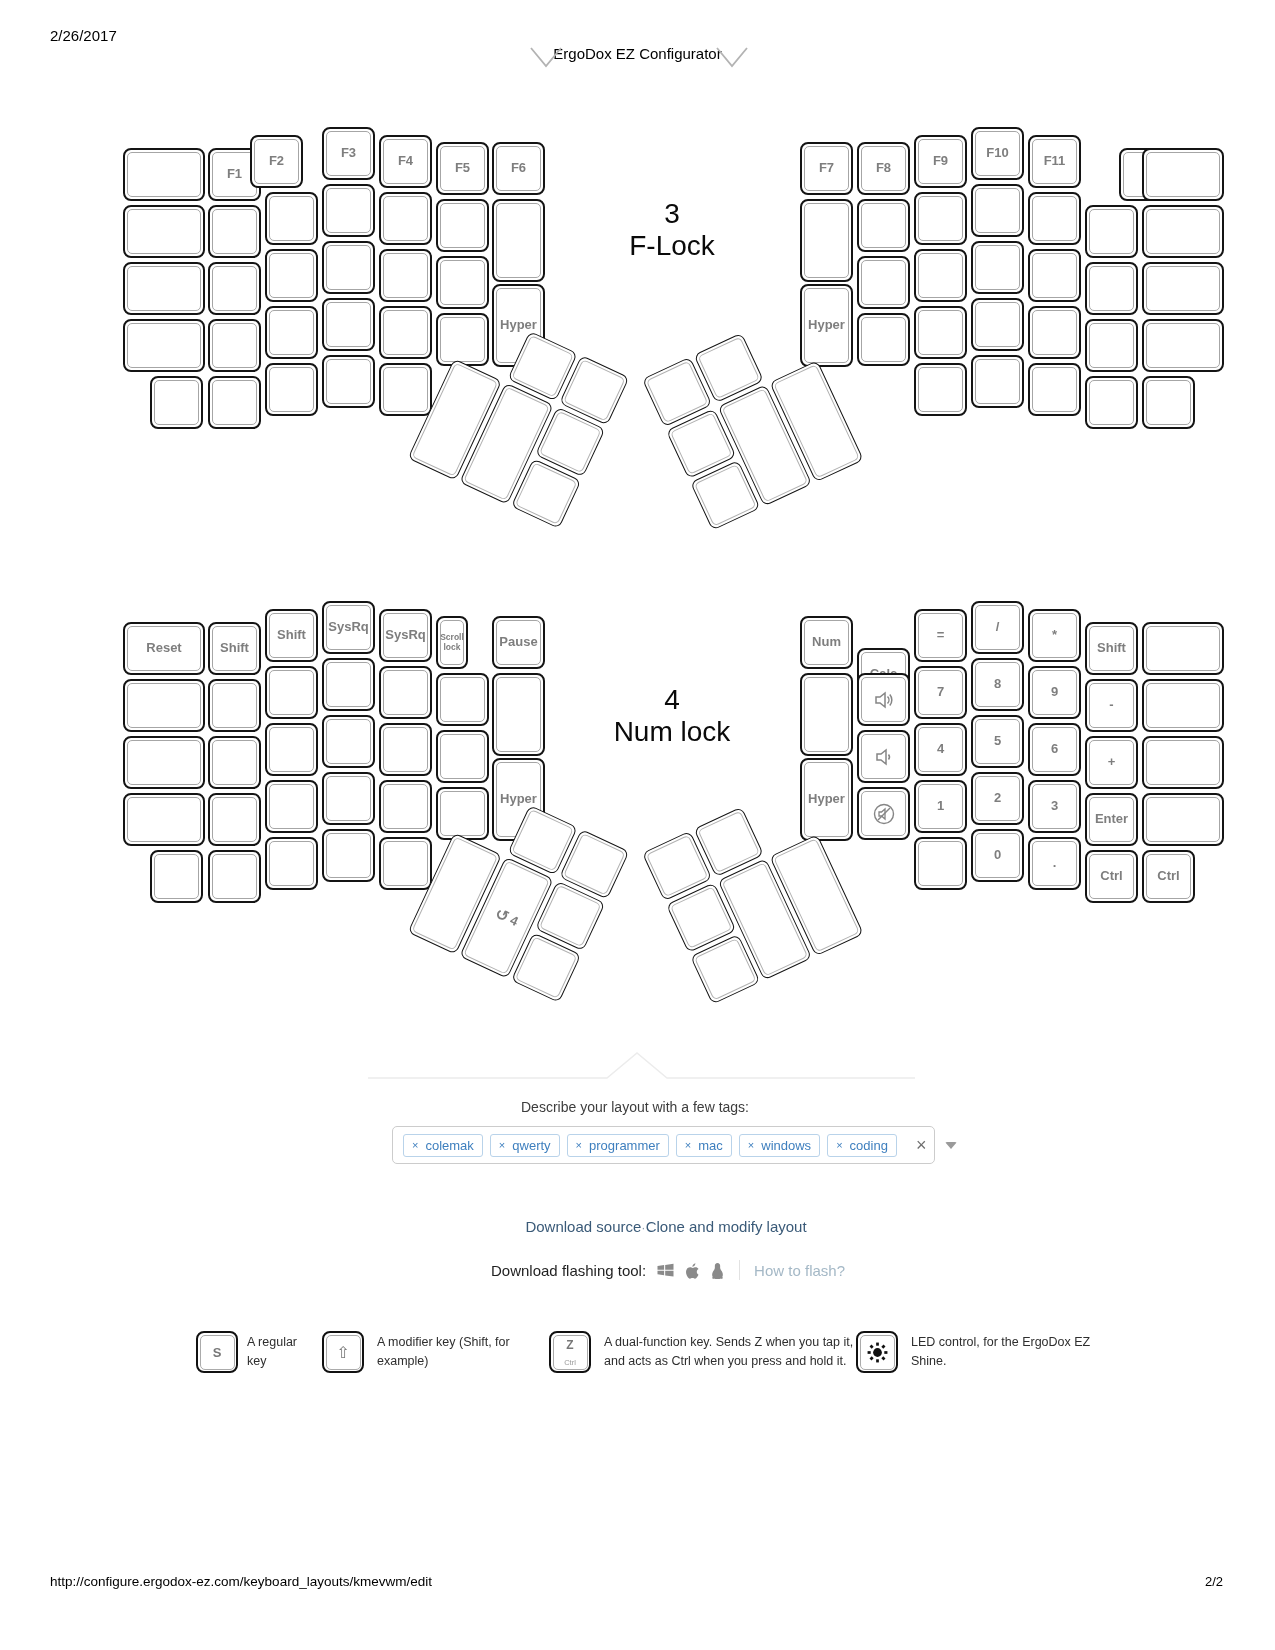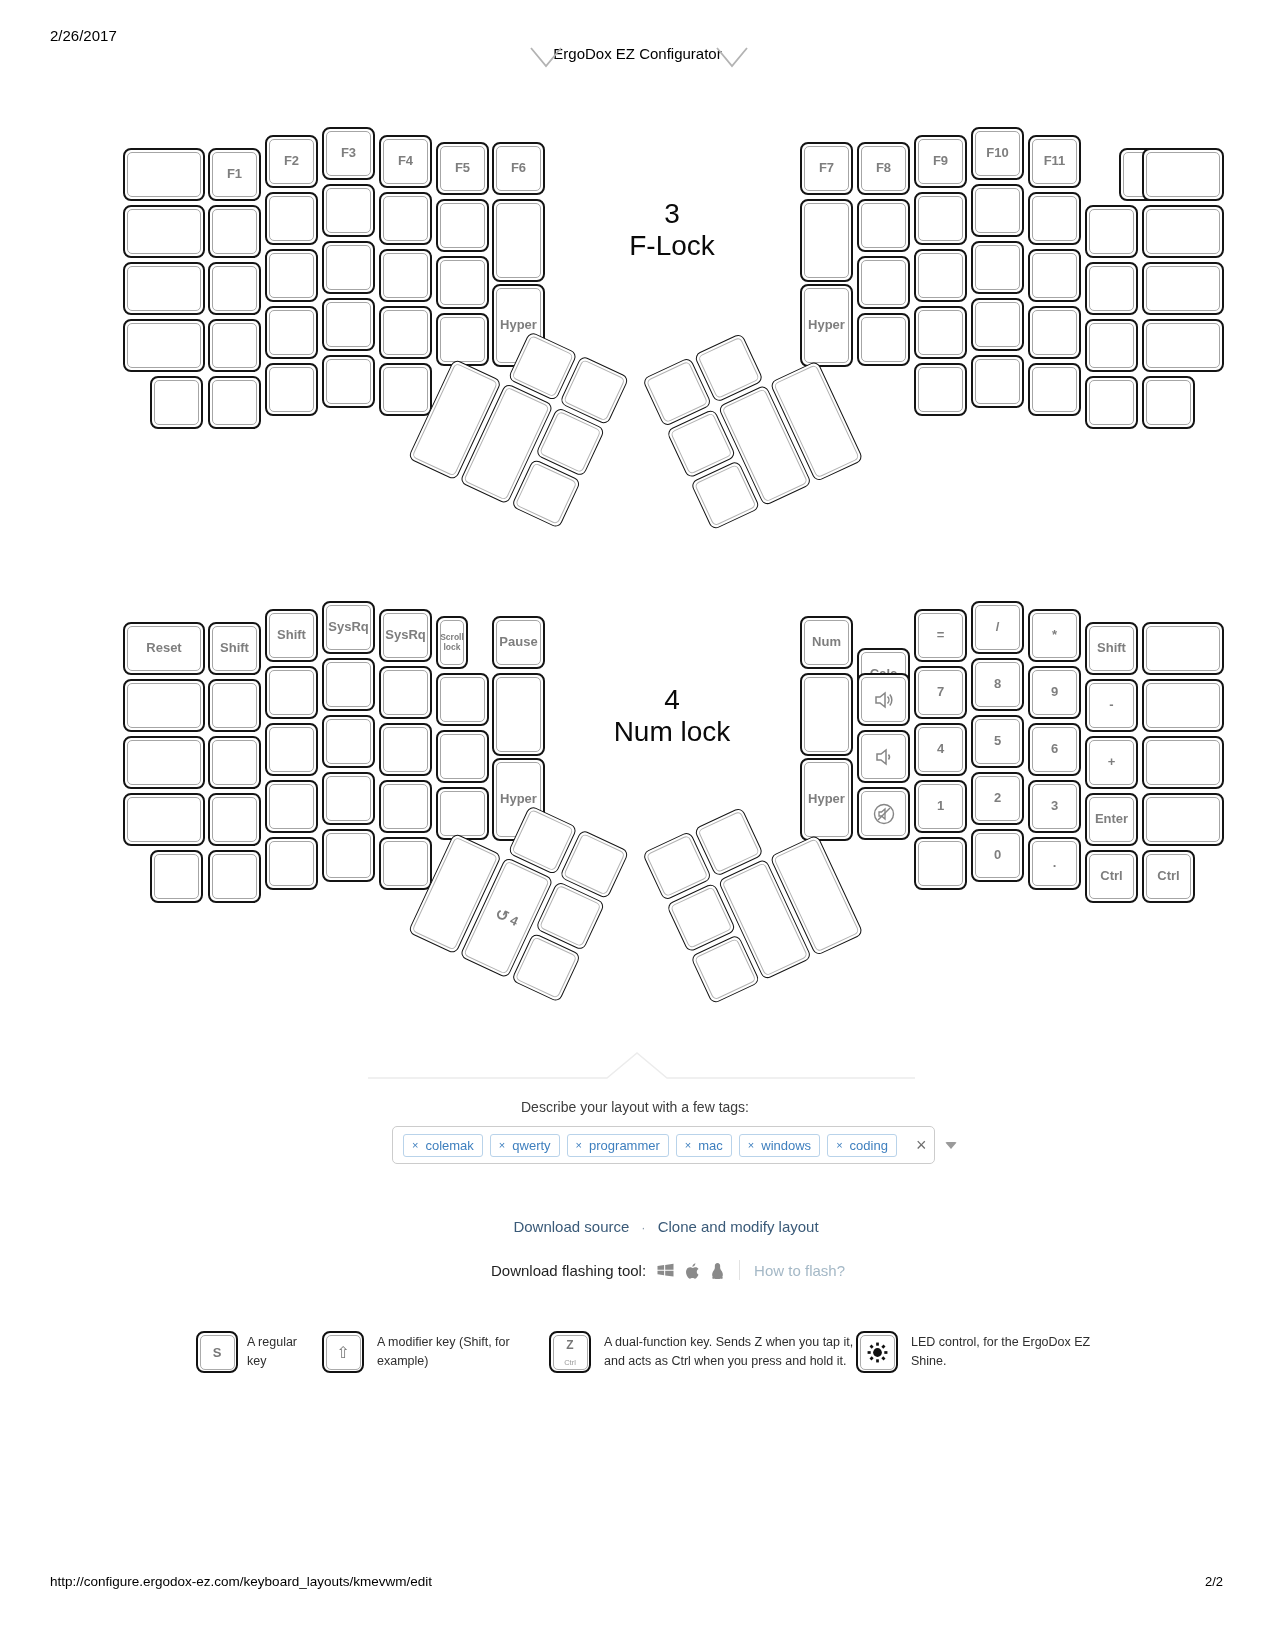--- a/index.html
+++ b/index.html
@@ -27,21 +27,21 @@
   .tags-prompt{position:absolute;left:635px;top:1099px;transform:translateX(-50%);font-size:14px;color:#3d3d3d;white-space:nowrap;}
   .tagbar{position:absolute;left:392px;top:1126px;width:543px;height:38px;border:1px solid #cccccc;border-radius:5px;
           box-sizing:border-box;display:flex;align-items:center;padding:0 10px;gap:7px;}
   .pill{display:inline-flex;align-items:center;gap:7px;border:1px solid #b9d3ea;border-radius:3px;padding:3px 8px;
         font-size:13px;color:#3e7fbe;background:#fff;cursor:pointer;white-space:nowrap;}
   .pill .px{font-size:11px;color:#3e7fbe;line-height:1;}
   .tag-clear{margin-left:12px;font-size:18px;color:#6f6f6f;line-height:1;cursor:pointer;}
   .tag-caret{margin-left:12px;width:0;height:0;border-left:6px solid transparent;border-right:6px solid transparent;
              border-top:7px solid #9a9a9a;border-radius:2px;cursor:pointer;}
   
-  .links{position:absolute;left:666px;top:1218px;transform:translateX(-50%);font-size:15px;color:#3a5a78;white-space:nowrap;display:flex;gap:12px;align-items:flex-end;}
+  .links{position:absolute;left:666px;top:1218px;transform:translateX(-50%);font-size:15px;color:#3a5a78;white-space:nowrap;display:flex;gap:0;align-items:flex-end;}
   .links a{color:#3a5a78;text-decoration:none;cursor:pointer;}
   .links .dot{color:#8b9bab;font-size:13px;}
   .flashrow{position:absolute;left:668px;top:1260px;transform:translateX(-50%);display:flex;align-items:center;gap:10px;white-space:nowrap;}
   .flash-label{font-size:15px;color:#1f1f1f;}
   .osicon{display:flex;align-items:center;cursor:pointer;}
   .vsep{width:1px;height:20px;background:#e2e2e2;margin:0 4px;}
   .howto{font-size:15px;color:#a4b8c6;cursor:pointer;}
   
   .lkey{position:absolute;width:42px;height:42px;background:#fff;border:2.4px solid #111;border-radius:8px;box-sizing:border-box;}
   .lkey .inner{position:absolute;top:1.5px;left:1.5px;right:1.5px;bottom:1.5px;border:1.3px solid #ababab;border-radius:5px;}
@@ -98,21 +98,21 @@
           <div class="lab"></div>
         </div>
         <div class="key" style="left: 208px; top: 262px; width: 53px; height: 53px;">
           <div class="inner"></div>
           <div class="lab"></div>
         </div>
         <div class="key" style="left: 208px; top: 319px; width: 53px; height: 53px;">
           <div class="inner"></div>
           <div class="lab"></div>
         </div>
-        <div class="key" style="left: 265px; top: 135px; width: 53px; height: 53px;">
+        <div class="key" style="left: 250px; top: 135px; width: 53px; height: 53px;">
           <div class="inner"></div>
           <div class="lab">
             <span>F2</span>
           </div>
         </div>
         <div class="key" style="left: 265px; top: 192px; width: 53px; height: 53px;">
           <div class="inner"></div>
           <div class="lab"></div>
         </div>
         <div class="key" style="left: 265px; top: 249px; width: 53px; height: 53px;">

